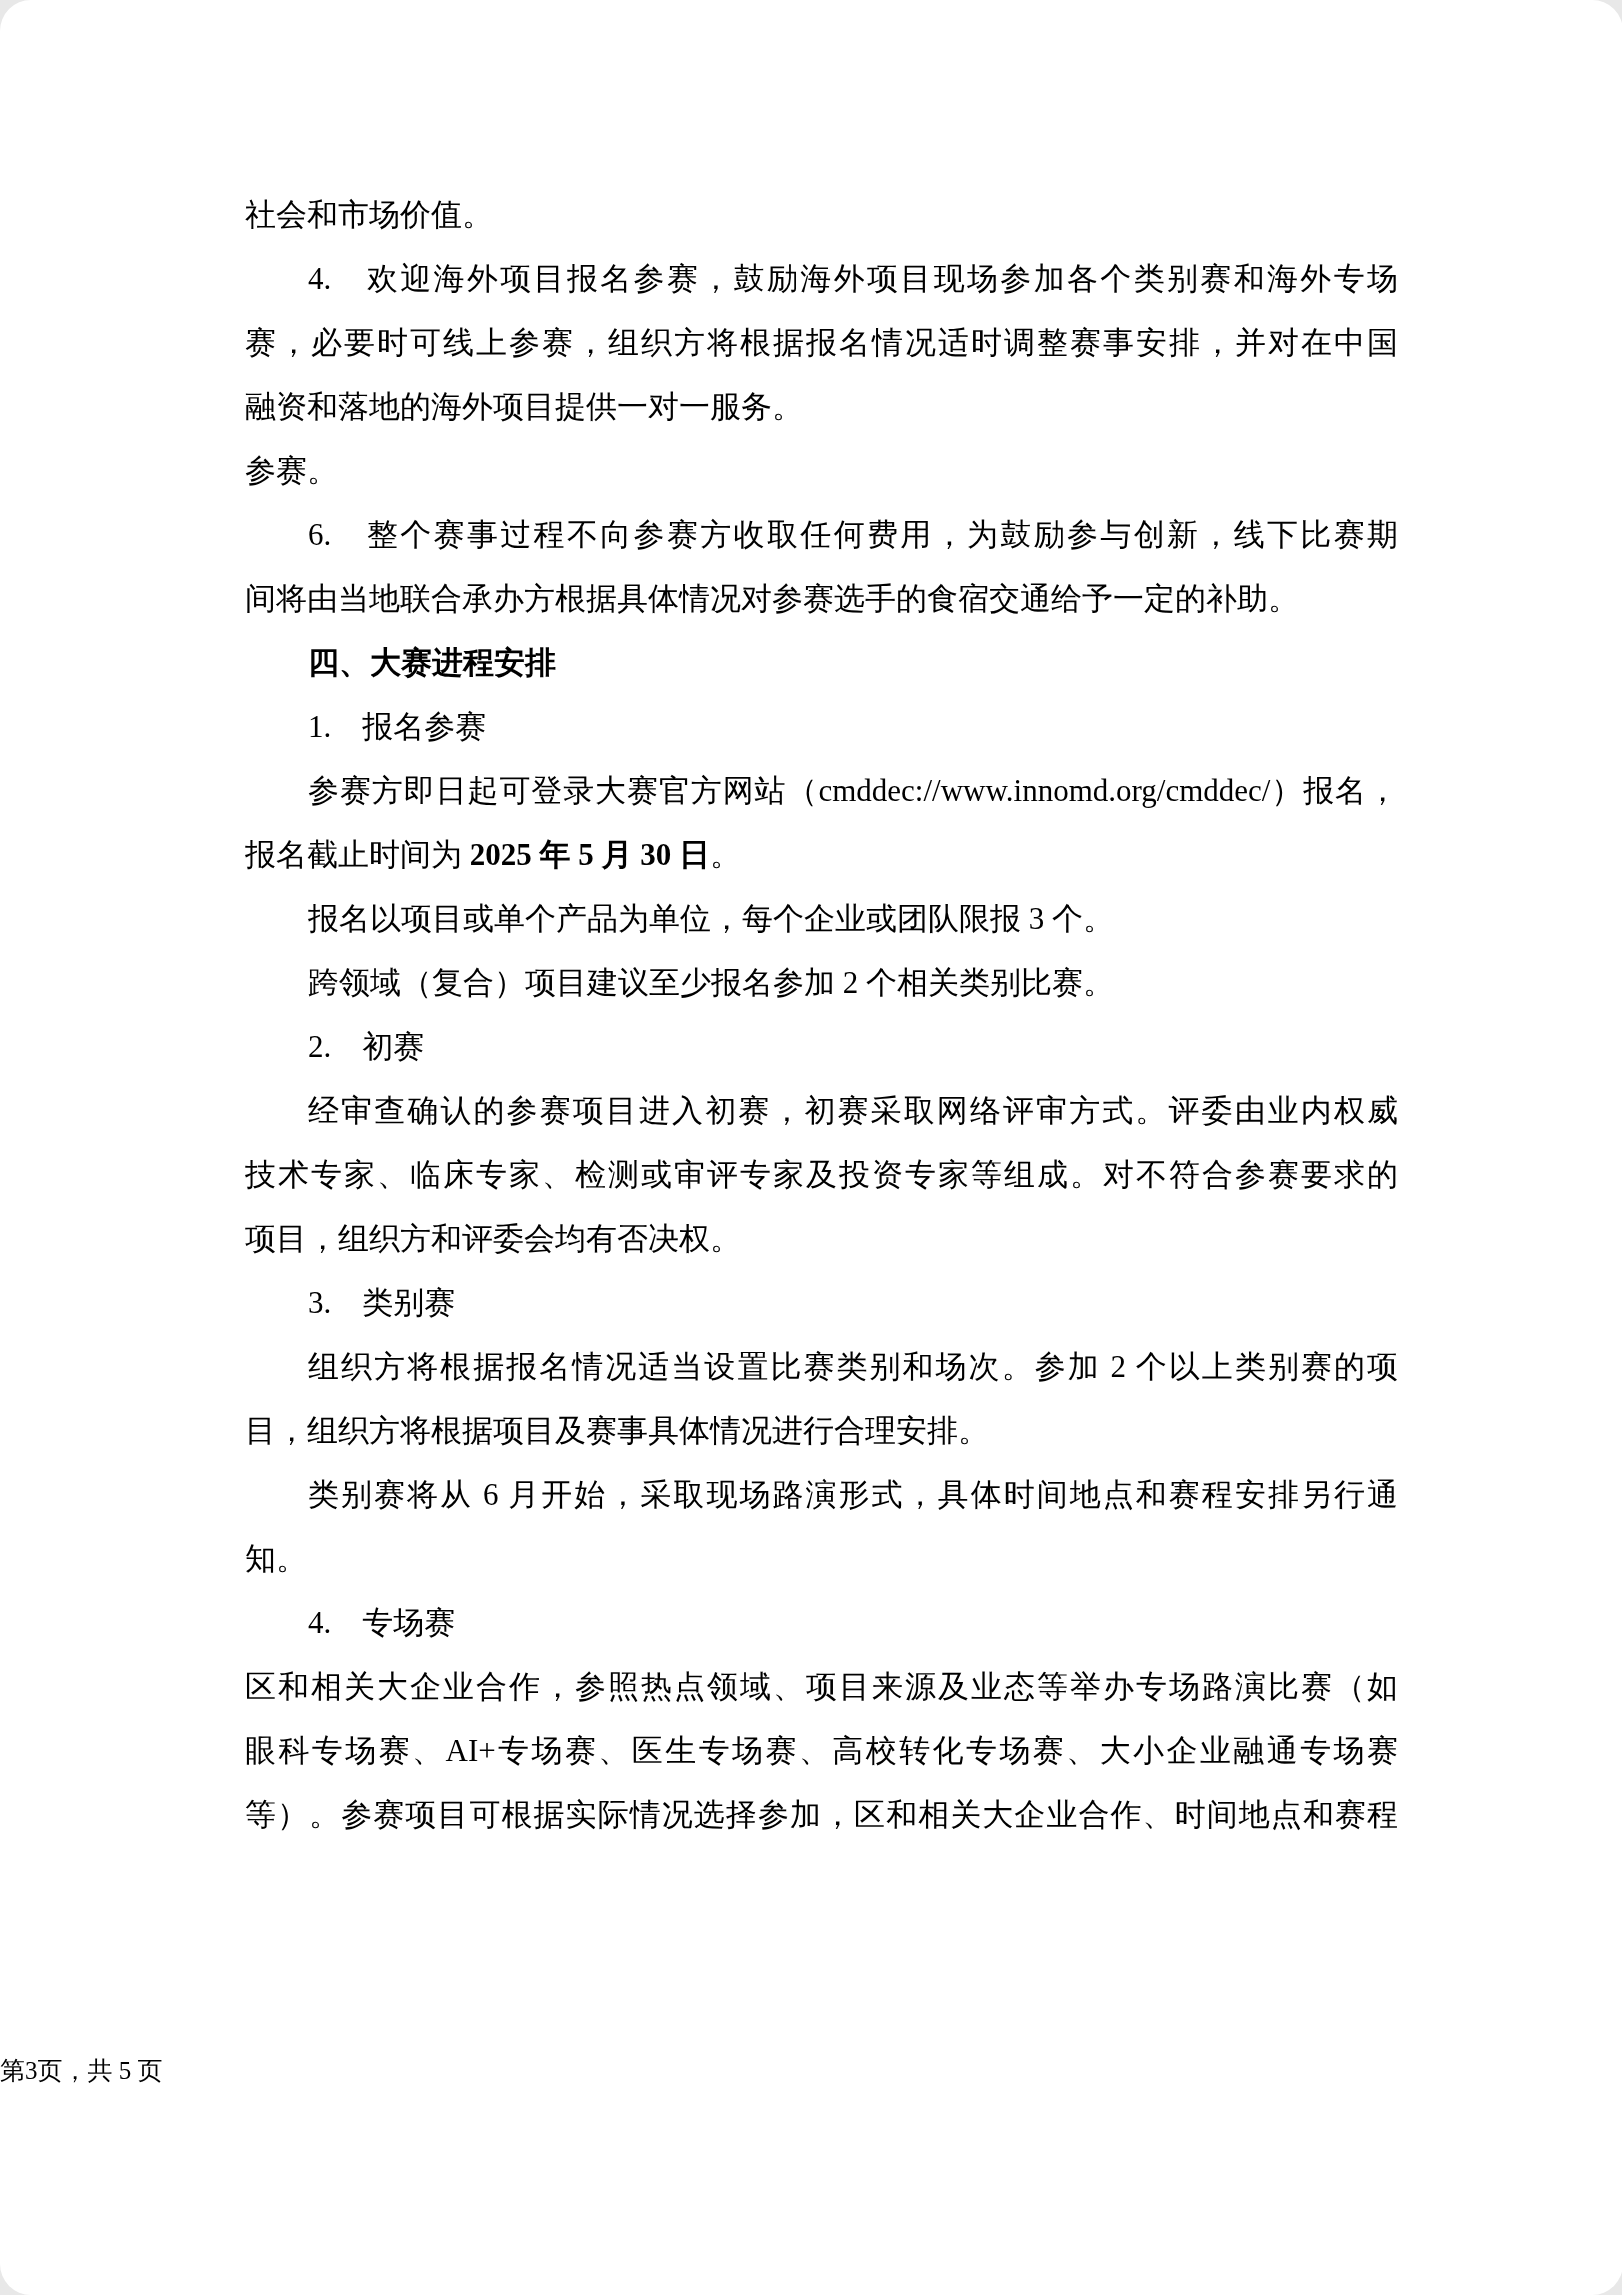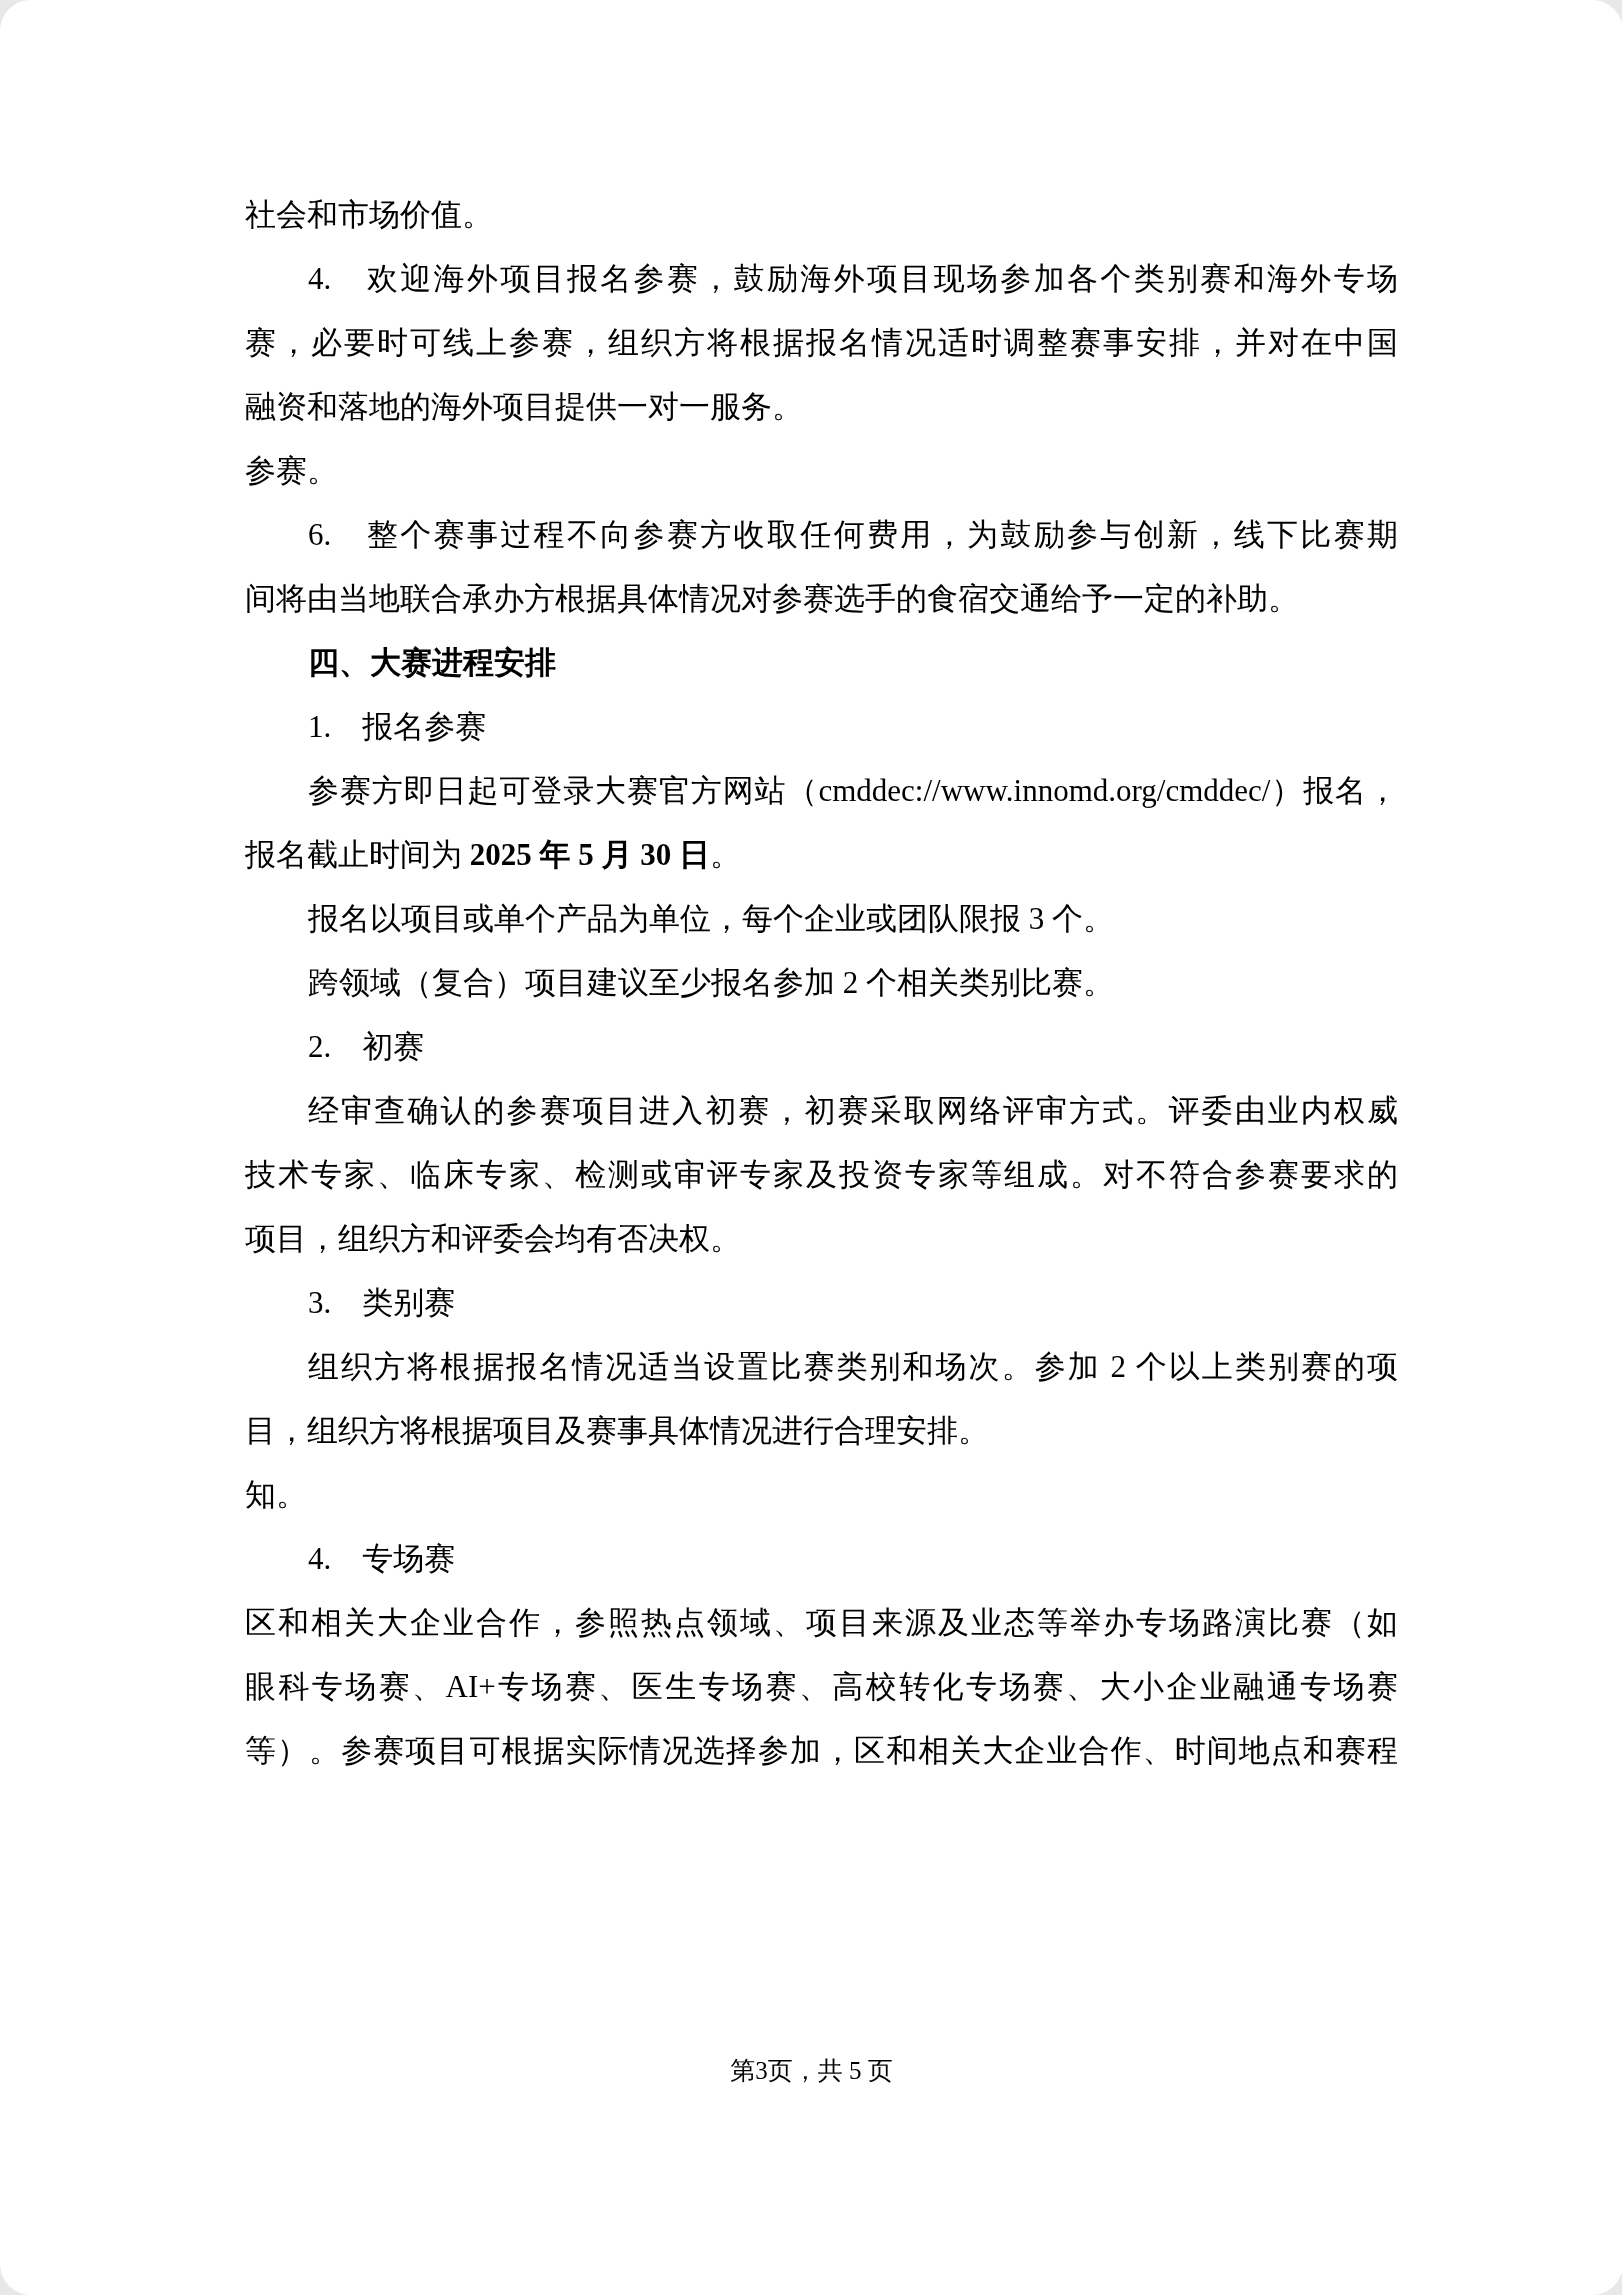--- a/index.html
+++ b/index.html
@@ -41,21 +41,21 @@
     font-weight: bold;
   }
   .seg.bold {
     font-weight: bold;
   }
   .footer {
     position: absolute;
     left: 0;
     right: 0;
     top: 2052px;
-    text-align: center;
+    text-align: left;
     font-size: 25px;
     line-height: 38px;
   }
 </style>
 </head>
 <body>
 
 <div class="page">
   <main class="content">
       <div class="line"><span class="seg">社会和市场价值。</span></div>
@@ -71,20 +71,21 @@
       <div class="line"><span class="seg">报名截止时间为 </span><span class="seg bold">2025 年 5 月 30 日</span><span class="seg">。</span></div>
       <div class="line indent"><span class="seg">报名以项目或单个产品为单位，每个企业或团队限报 3 个。</span></div>
       <div class="line indent"><span class="seg">跨领域（复合）项目建议至少报名参加 2 个相关类别比赛。</span></div>
       <div class="line indent"><span class="seg">2.　初赛</span></div>
       <div class="line indent justify"><span class="seg">经审查确认的参赛项目进入初赛，初赛采取网络评审方式。评委由业内权威</span></div>
       <div class="line justify"><span class="seg">技术专家、临床专家、检测或审评专家及投资专家等组成。对不符合参赛要求的</span></div>
       <div class="line"><span class="seg">项目，组织方和评委会均有否决权。</span></div>
       <div class="line indent"><span class="seg">3.　类别赛</span></div>
       <div class="line indent justify"><span class="seg">组织方将根据报名情况适当设置比赛类别和场次。参加 2 个以上类别赛的项</span></div>
       <div class="line"><span class="seg">目，组织方将根据项目及赛事具体情况进行合理安排。</span></div>
+      <div class="line indent justify"><span class="seg">类别赛将从 6 月开始，采取现场路演形式，具体时间地点和赛程安排另行通</span></div>
       <div class="line"><span class="seg">知。</span></div>
       <div class="line indent"><span class="seg">4.　专场赛</span></div>
       <div class="line justify"><span class="seg">区和相关大企业合作，参照热点领域、项目来源及业态等举办专场路演比赛（如</span></div>
       <div class="line justify"><span class="seg">眼科专场赛、AI+专场赛、医生专场赛、高校转化专场赛、大小企业融通专场赛</span></div>
       <div class="line justify"><span class="seg">等）。参赛项目可根据实际情况选择参加，区和相关大企业合作、时间地点和赛程</span></div>
     </main>
   <footer class="footer">
     <span>第3页，共 5 页</span>
   </footer>
 </div>

